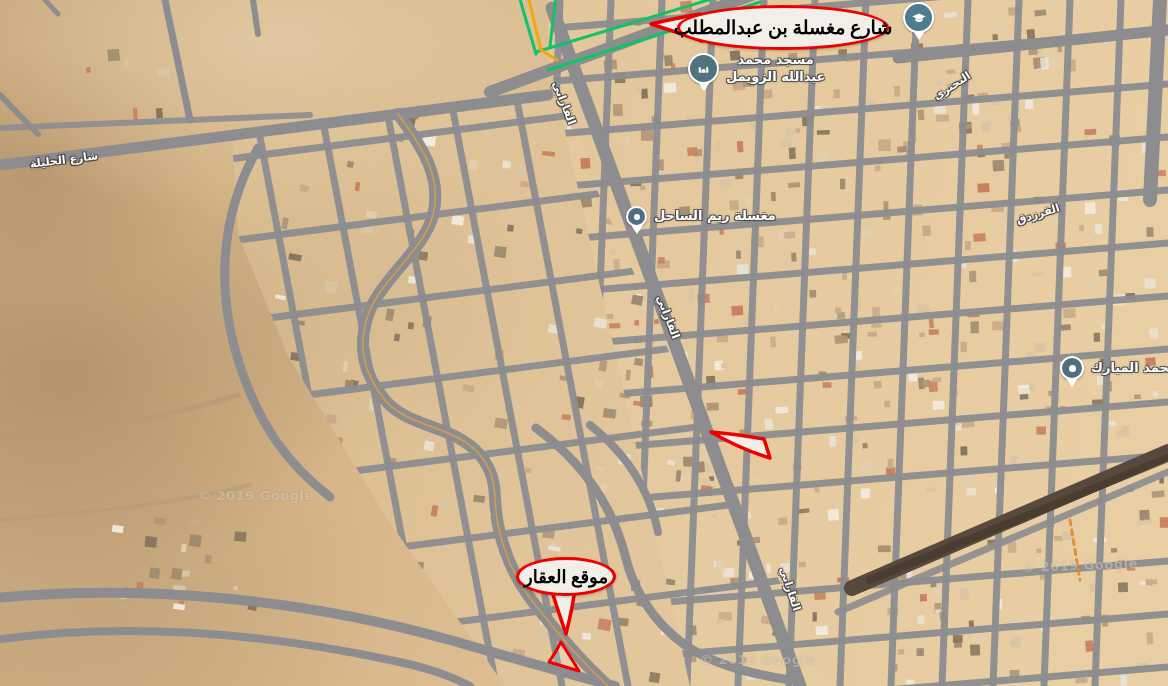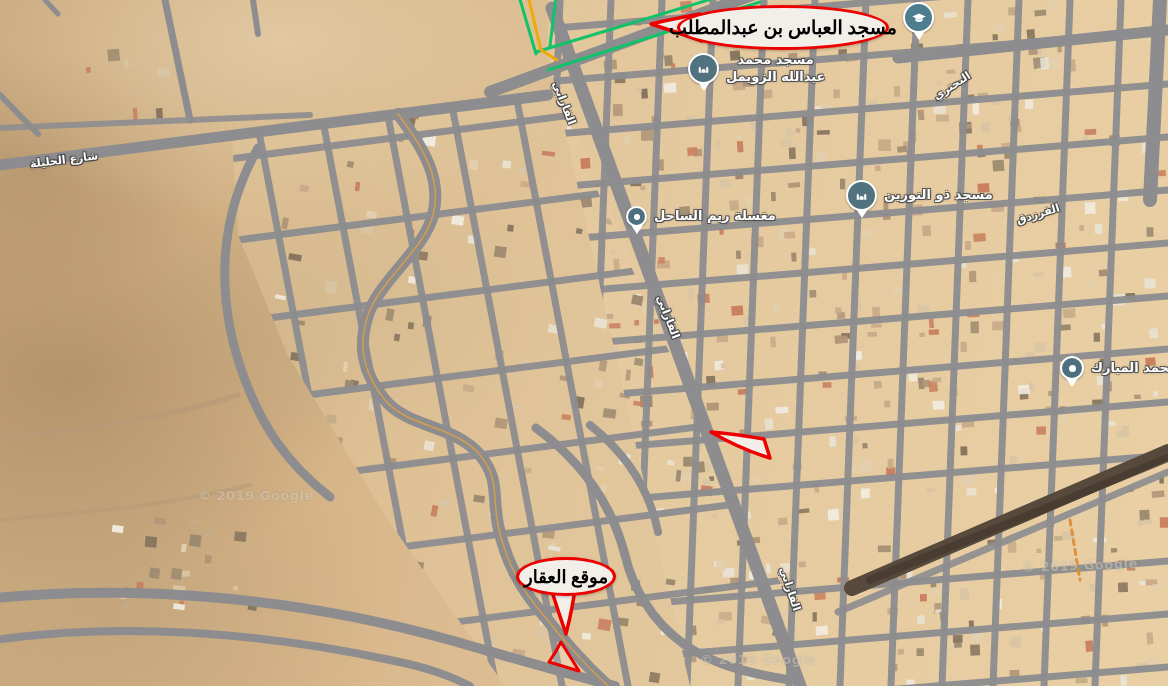--- a/index.html
+++ b/index.html
@@ -773,30 +773,20 @@
     <div class="pin pin-lg">
       <div class="circle" style="background:#4e7d8d;">
           <svg width="18" height="18" viewBox="0 0 32 32">
         <path fill="#fff" d="M16 8 28 13.5 16 19 4 13.5Z"></path>
             <path fill="#fff" d="M9.5 16.5v4.5q6.5 4.5 13 0v-4.5l-6.5 3z"></path>
           </svg>
         </div>
     </div>
   </div>
 
-  <div class="poi" style="left:846px;top:180px;">
-    <div class="poi-label">مسجد ذو النورين</div>
-    <div class="pin pin-lg">
-      <div class="circle">
-          <svg width="17" height="17" viewBox="0 0 32 32">
-        <path fill="#fff" d="M7 24v-9l2-3 2 3v9zM21 24v-9l2-3 2 3v9zM12 24v-4.2a4.3 4.3 0 0 1 8 0V24z"></path>
-          </svg>
-        </div>
-    </div>
-  </div>
 
   <div class="poi" style="left:626px;top:206px;direction:ltr;">
     <div class="pin pin-sm">
       <div class="circle">
           <div class="dot"></div>
         </div>
     </div>
     <div class="poi-label">مغسلة ريم الساحل</div>
   </div>
 
@@ -806,15 +796,15 @@
       <div class="circle" style="width:20px;height:20px;">
           <div class="dot" style="width:7px;height:7px;"></div>
         </div>
     </div>
   </div>
 
   <div class="watermark" style="left:198px;top:488px;">© 2019 Google</div>
   <div class="watermark" style="left:700px;top:652px;">© 2019 Google</div>
   <div class="watermark" style="left:1022px;top:558px;transform:rotate(-2deg);">© 2019 Google</div>
 
-  <div class="callout" style="left:677px;top:5px;width:212px;height:45px;font-size:19px;">مسجد العباس بن عبدالمطلب</div>
+  <div class="callout" style="left:677px;top:5px;width:212px;height:45px;font-size:19px;">شارع مغسلة بن عبدالمطلب</div>
   <div class="callout" style="left:516px;top:557px;width:100px;height:39px;font-size:18px;">موقع العقار</div>
 </div>
 
 </body></html>

